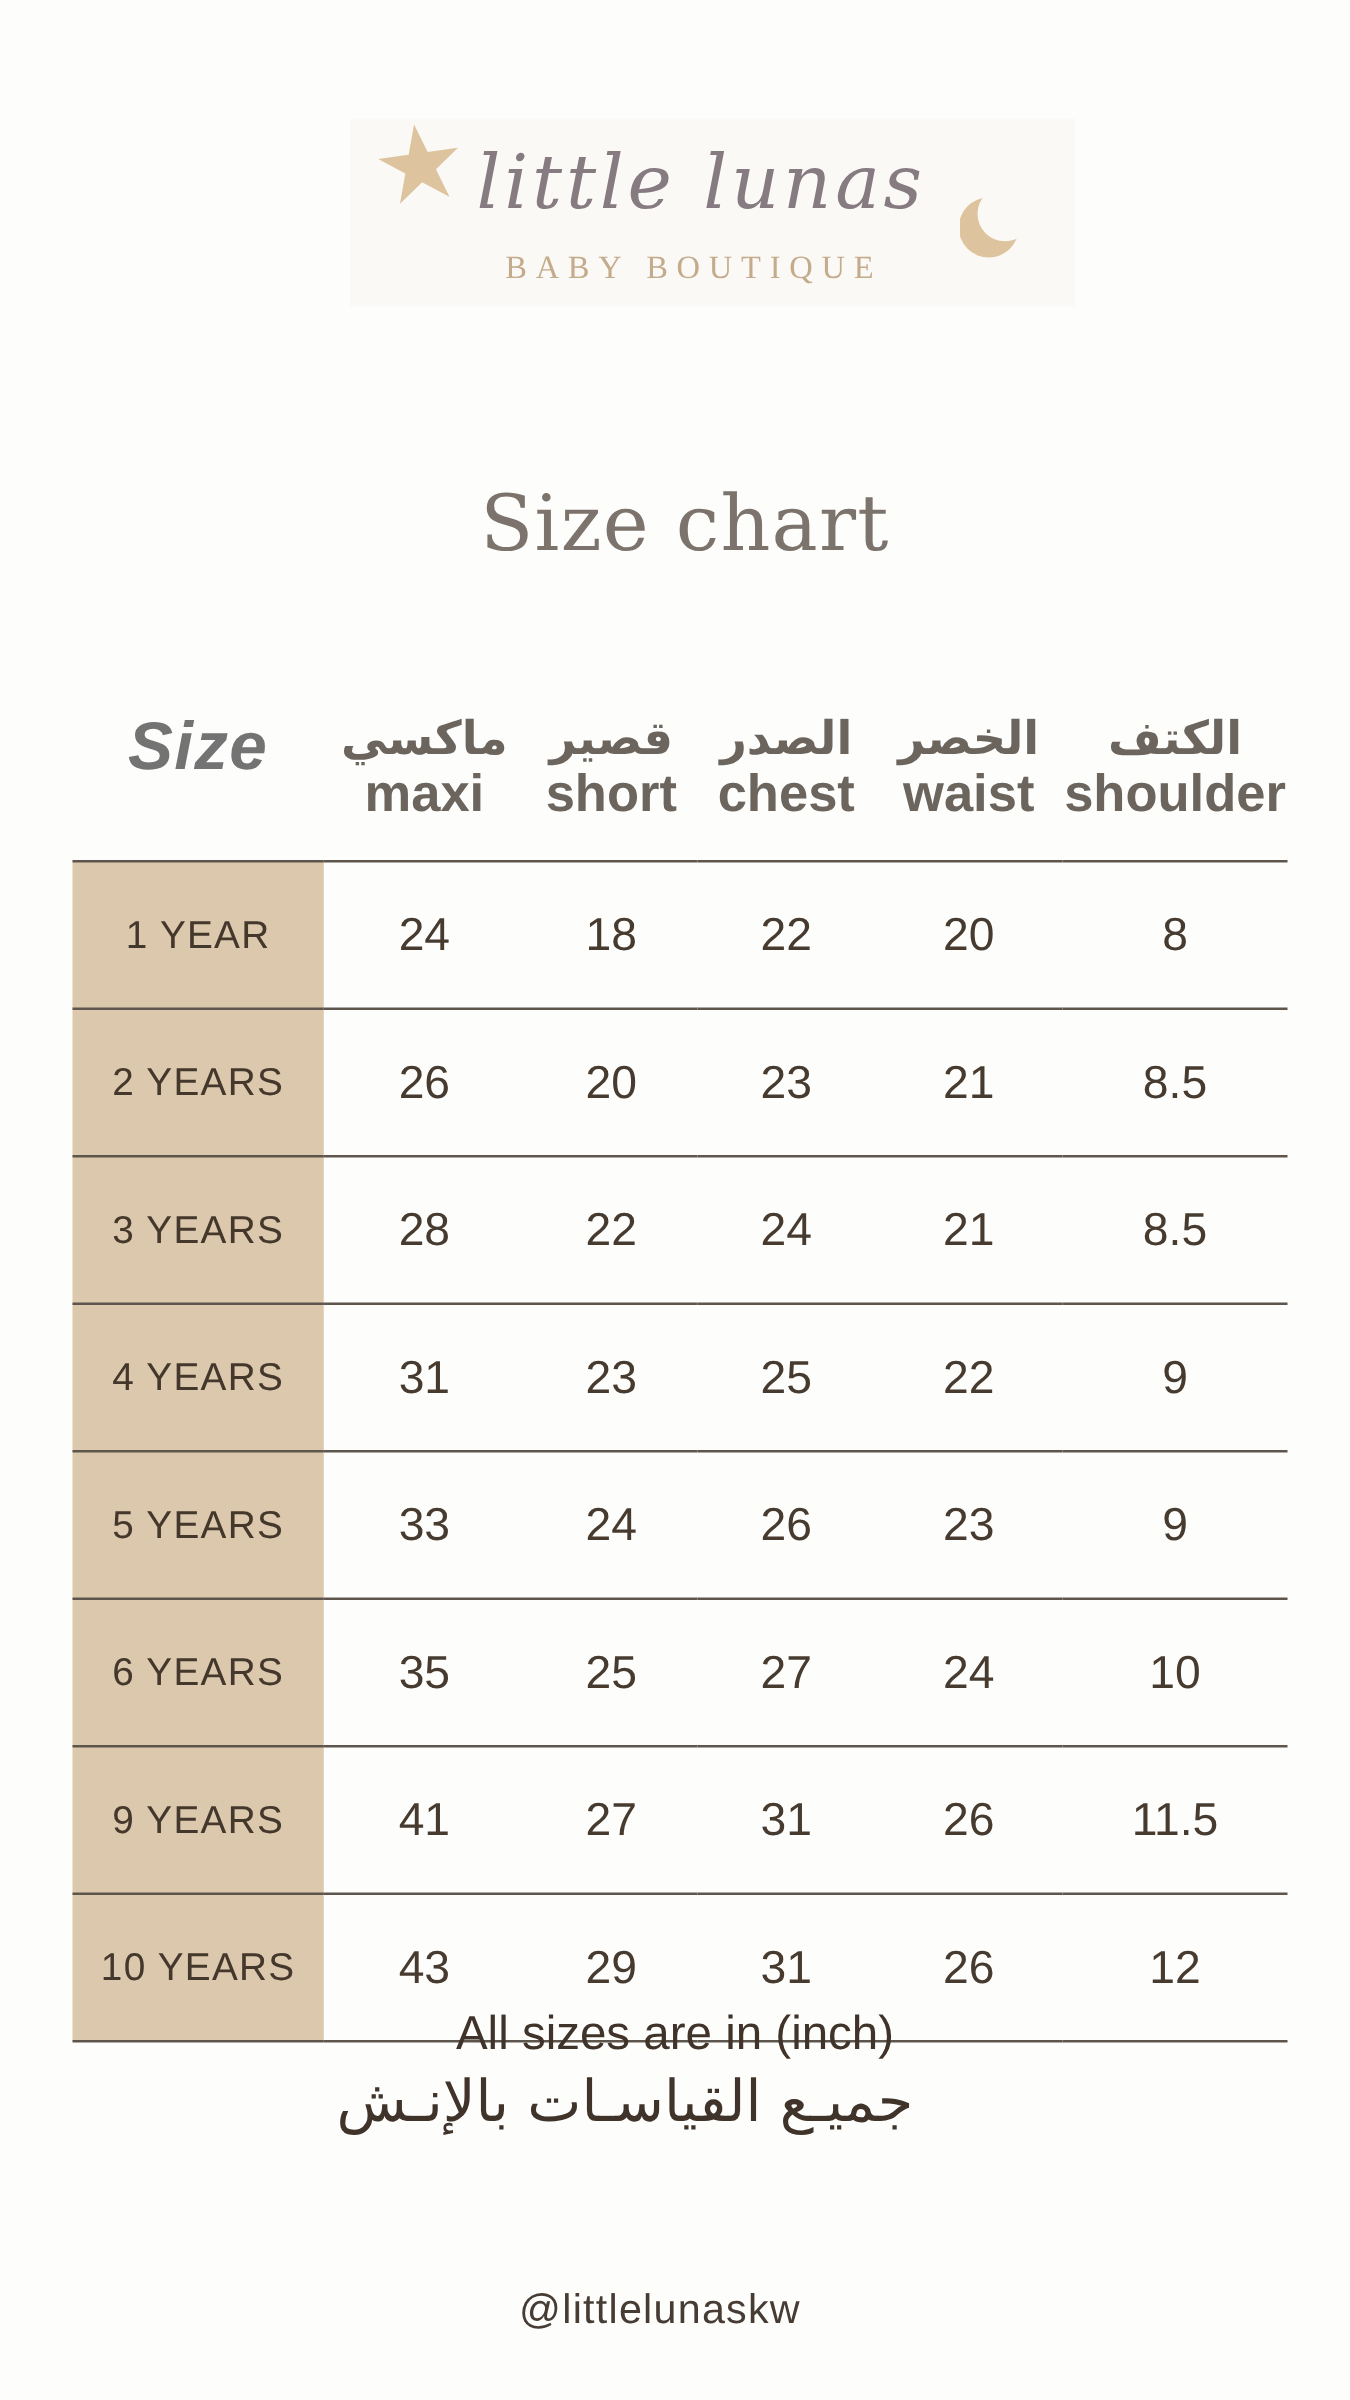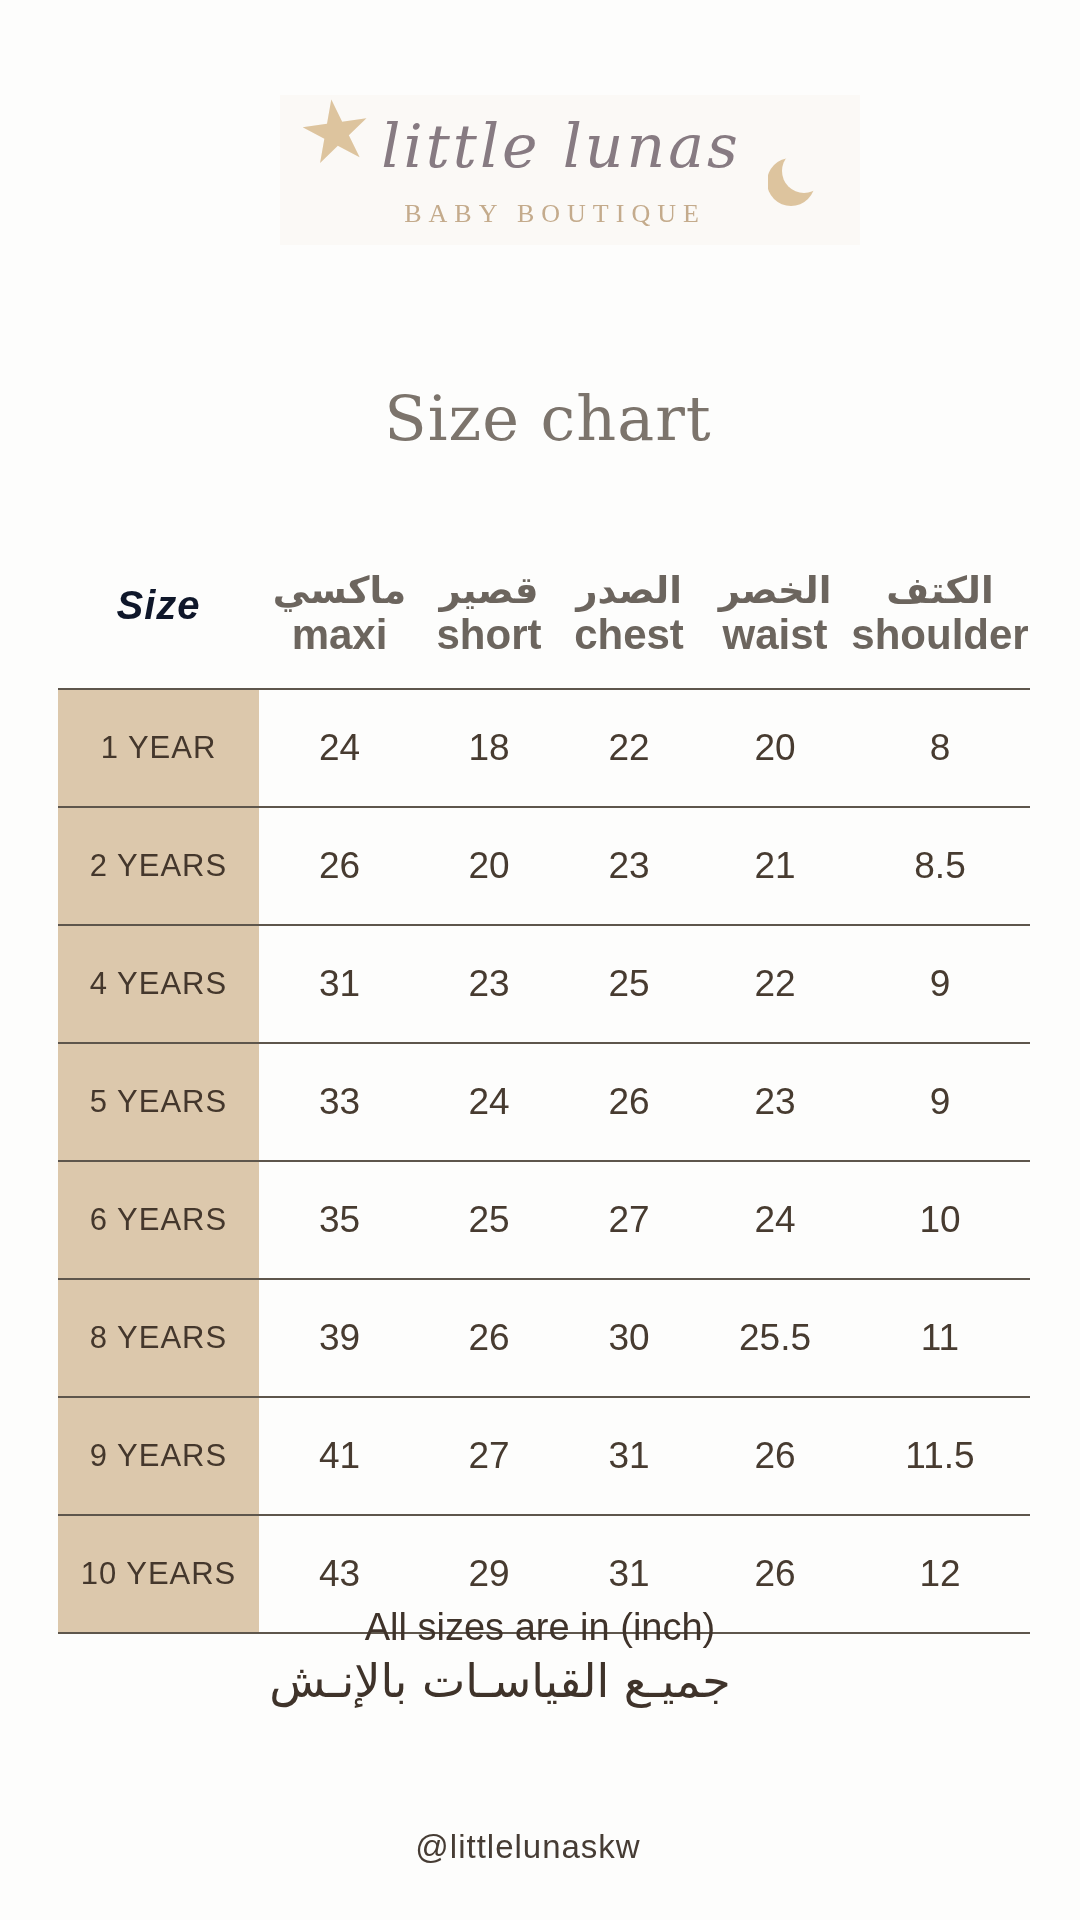--- a/index.html
+++ b/index.html
@@ -63,24 +63,24 @@
     table-layout:fixed;
   }
   thead th{
     vertical-align:bottom;
     height:150px;
     padding:0 0 32px 0;
     font-weight:normal;
   }
   th.size-th{
     padding-bottom:60px;
-    font-size:40px;
+    font-size:54px;
     font-style:italic;
     font-weight:bold;
-    color:#0f172a;
+    color:#737373;
     letter-spacing:1px;
     text-align:center;
   }
   .hdr-ar{
     font-family:"DejaVu Sans", sans-serif;
     font-size:37px;
     font-weight:bold;
     color:#6c655e;
     text-align:center;
     line-height:46px;
@@ -198,20 +198,28 @@
       </tr>
       <tr>
         <th class="row-label">2 YEARS</th>
         <td class="cell">26</td>
         <td class="cell">20</td>
         <td class="cell">23</td>
         <td class="cell">21</td>
         <td class="cell">8.5</td>
       </tr>
       <tr>
+        <th class="row-label">3 YEARS</th>
+        <td class="cell">28</td>
+        <td class="cell">22</td>
+        <td class="cell">24</td>
+        <td class="cell">21</td>
+        <td class="cell">8.5</td>
+      </tr>
+      <tr>
         <th class="row-label">4 YEARS</th>
         <td class="cell">31</td>
         <td class="cell">23</td>
         <td class="cell">25</td>
         <td class="cell">22</td>
         <td class="cell">9</td>
       </tr>
       <tr>
         <th class="row-label">5 YEARS</th>
         <td class="cell">33</td>
@@ -222,28 +230,20 @@
       </tr>
       <tr>
         <th class="row-label">6 YEARS</th>
         <td class="cell">35</td>
         <td class="cell">25</td>
         <td class="cell">27</td>
         <td class="cell">24</td>
         <td class="cell">10</td>
       </tr>
       <tr>
-        <th class="row-label">8 YEARS</th>
-        <td class="cell">39</td>
-        <td class="cell">26</td>
-        <td class="cell">30</td>
-        <td class="cell">25.5</td>
-        <td class="cell">11</td>
-      </tr>
-      <tr>
         <th class="row-label">9 YEARS</th>
         <td class="cell">41</td>
         <td class="cell">27</td>
         <td class="cell">31</td>
         <td class="cell">26</td>
         <td class="cell">11.5</td>
       </tr>
       <tr>
         <th class="row-label">10 YEARS</th>
         <td class="cell">43</td>

